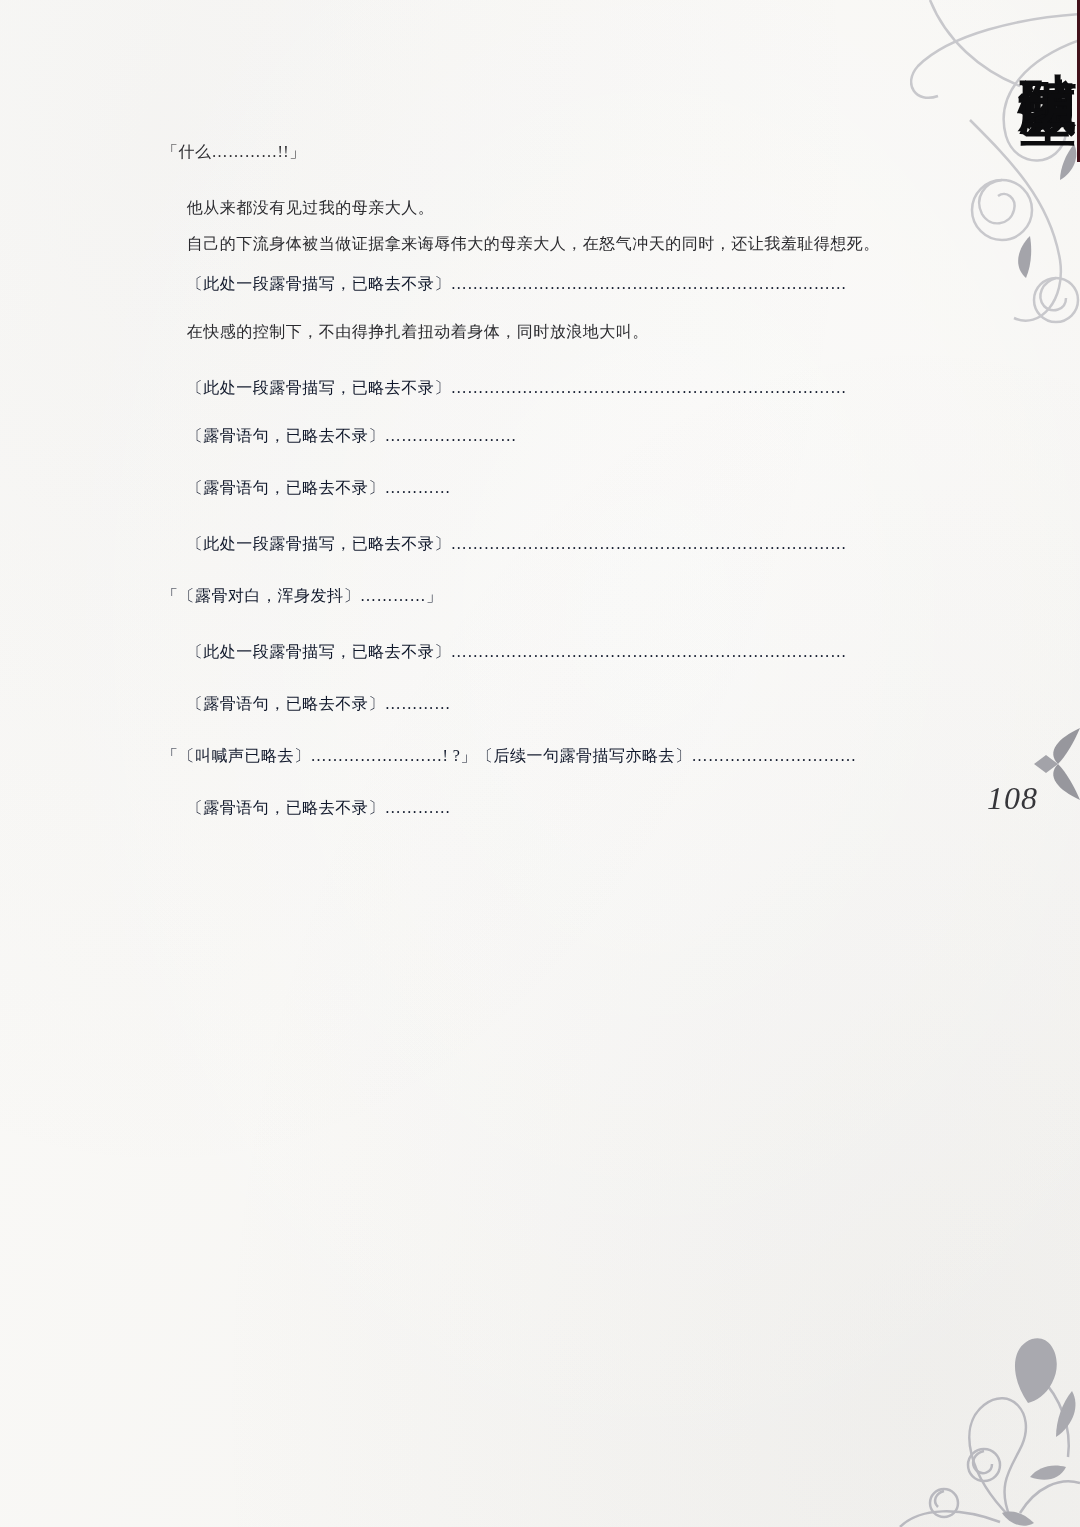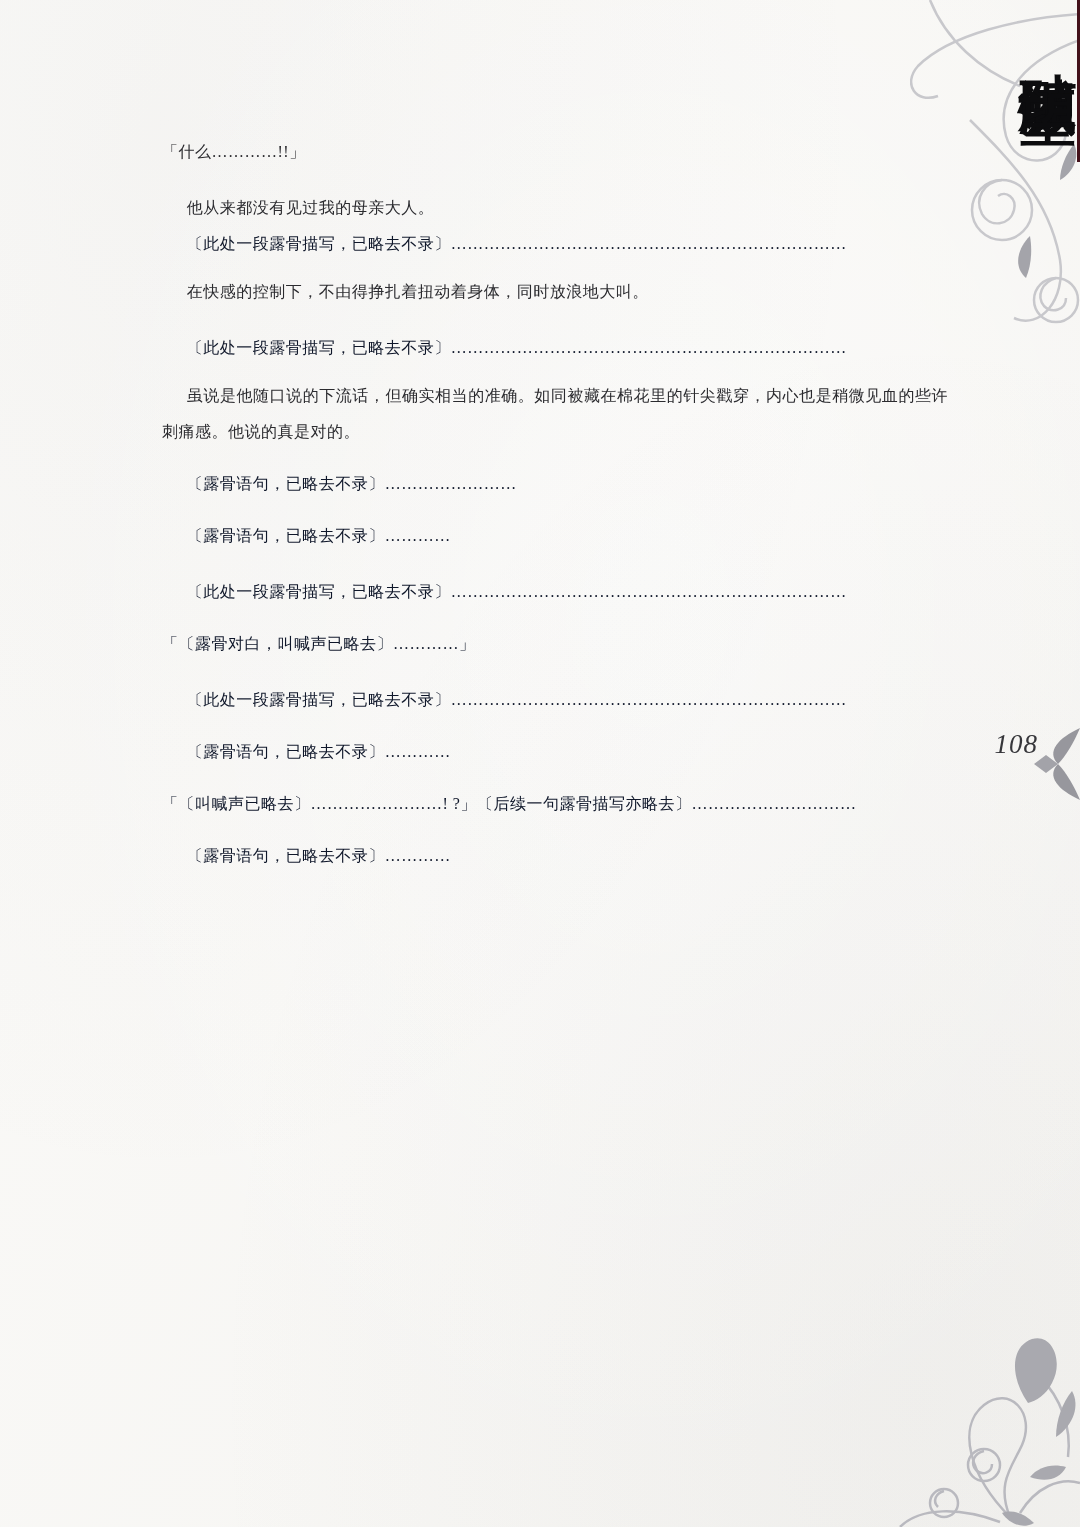--- a/index.html
+++ b/index.html
@@ -31,22 +31,22 @@
   .redacted{color:#0f172a;}
   
   .title-vertical{
     position:absolute;top:26px;right:4px;z-index:3;
     writing-mode:vertical-rl;text-orientation:upright;
     font-size:58px;font-weight:900;line-height:1;
     letter-spacing:5px;color:#0c0c0e;
   }
   
   .page-number{
-    position:absolute;top:729px;right:42px;z-index:3;
-    font-style:italic;font-size:27px;color:#36363a;letter-spacing:1px;
+    position:absolute;top:780px;right:42px;z-index:3;
+    font-style:italic;font-size:32px;color:#36363a;letter-spacing:1px;
   }
   .ornament{position:absolute;z-index:1;pointer-events:none;}
   .orn-top-right{top:0;right:0;}
   .orn-bottom-right{bottom:0;right:0;}
   .orn-fleuron{top:726px;right:0;}
   .edge-mark{
     position:absolute;top:0;right:0;width:3px;height:162px;
     background:#43111a;z-index:4;
   }
 </style>
@@ -81,28 +81,28 @@
 
   <svg class="ornament orn-fleuron" width="48" height="76" viewBox="0 0 48 76" aria-hidden="true">
     <path d="M48,2 C26,12 14,26 26,38 C34,30 42,16 48,2 Z" fill="#97979d"></path>
     <path d="M48,74 C26,64 14,50 26,38 C34,46 42,60 48,74 Z" fill="#97979d"></path>
     <path d="M2,38 L14,29 L26,38 L14,47 Z" fill="#a3a3a9"></path>
   </svg>
 
   <div class="text-col">
     <p class="mb20">「什么…………!!」</p>
     <p class="indent tight">他从来都没有见过我的母亲大人。</p>
+    <p class="indent mb4">自己的下流身体被当做证据拿来诲辱伟大的母亲大人，在怒气冲天的同时，还让我羞耻得想死。</p>
     <p class="indent mb12 redacted">〔此处一段露骨描写，已略去不录〕………………………………………………………………</p>
     <p class="indent mb20">在快感的控制下，不由得挣扎着扭动着身体，同时放浪地大叫。</p>
     <p class="indent mb12 redacted">〔此处一段露骨描写，已略去不录〕………………………………………………………………</p>
-    <p class="indent">虽说是他随口说的下流话，但确实相当的准确。如同被藏在棉花里的针尖戳穿，内心也是稍微见血的些许刺痛感。他说的真是对的。</p>
     <p class="indent redacted">〔露骨语句，已略去不录〕……………………</p>
     <p class="indent mb20 redacted">〔露骨语句，已略去不录〕…………</p>
     <p class="indent redacted">〔此处一段露骨描写，已略去不录〕………………………………………………………………</p>
-    <p class="mb20 redacted">「〔露骨对白，叫喊声已略去〕…………」</p>
+    <p class="mb20 redacted">「〔露骨对白，浑身发抖〕…………」</p>
     <p class="indent redacted">〔此处一段露骨描写，已略去不录〕………………………………………………………………</p>
     <p class="indent redacted">〔露骨语句，已略去不录〕…………</p>
     <p class="redacted">「〔叫喊声已略去〕……………………! ?」〔后续一句露骨描写亦略去〕…………………………</p>
     <p class="indent redacted">〔露骨语句，已略去不录〕…………</p>
   </div>
 
   <svg class="ornament orn-bottom-right" width="220" height="210" viewBox="0 0 220 210" aria-hidden="true">
     <g fill="none" stroke="#b9b9bf" stroke-width="2.5">
       <path d="M150,200 C110,160 96,110 124,88 C150,68 176,96 162,128 C152,150 136,166 150,200"></path>
       <path d="M140,205 C100,190 60,190 40,210"></path>

